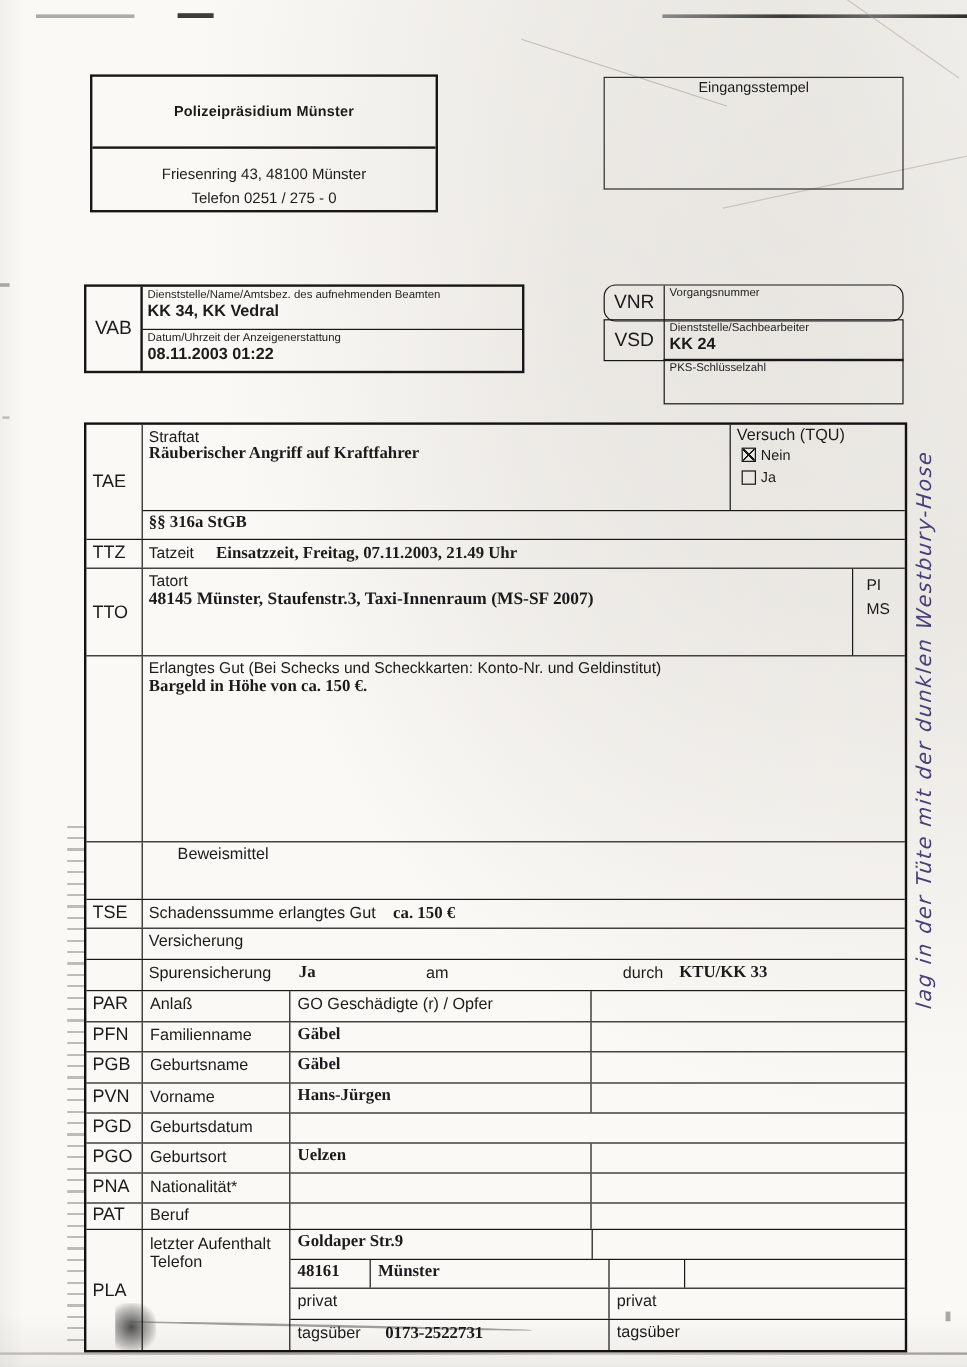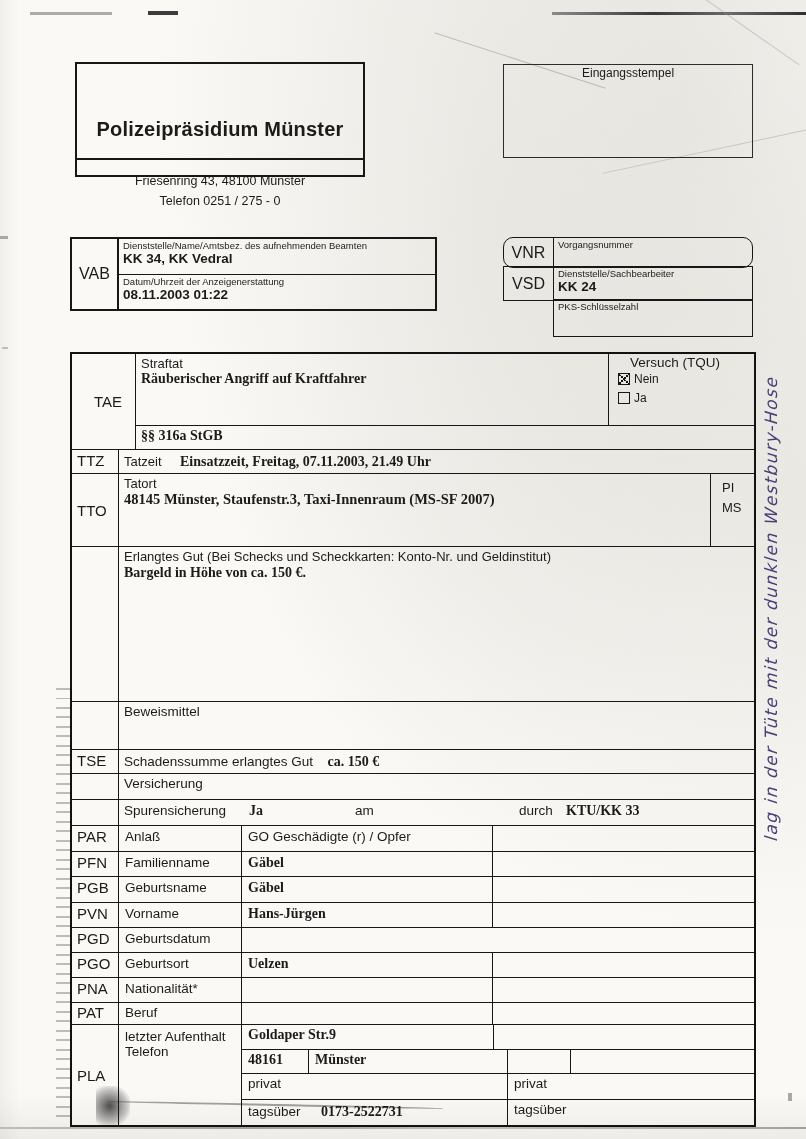--- a/index.html
+++ b/index.html
@@ -14,21 +14,21 @@
       #faf9f5;
     font-family:"Liberation Sans", sans-serif;color:#1b1b1b;
   }
   .abs{position:absolute;}
   .smalllbl{font-size:9.5px;line-height:1.2;color:#222;}
   .flabel{font-size:13px;}
   .fval{font-family:"Liberation Serif", serif;font-weight:bold;font-size:14px;}
 
   
   #hdr-box{left:75px;top:62px;width:290px;height:115px;border:2px solid #171717;box-sizing:border-box;}
-  #hdr-title-row{height:58px;border-bottom:2px solid #171717;display:flex;align-items:center;justify-content:center;font-size:20px;font-weight:bold;letter-spacing:.2px;margin-top:36px;}
+  #hdr-title-row{height:58px;border-bottom:2px solid #171717;display:flex;align-items:center;justify-content:center;font-size:12px;font-weight:bold;letter-spacing:.2px;}
   #hdr-addr-row{height:63px;display:flex;flex-direction:column;align-items:center;justify-content:center;font-size:12.5px;line-height:1.55;}
 
   
   #stamp-box{left:503px;top:64px;width:250px;height:94px;border:1.8px solid #2c2c2c;box-sizing:border-box;}
   #stamp-box .lbl{margin:1px 0 0 78px;font-size:12px;}
 
   
   #vab{left:70px;top:237px;width:367px;height:74px;border:2px solid #171717;box-sizing:border-box;display:flex;}
   .codecell-big{width:47px;border-right:2px solid #171717;display:flex;align-items:center;justify-content:center;font-size:16px;box-sizing:border-box;}
   #vab-main{flex:1;display:flex;flex-direction:column;}
@@ -157,29 +157,29 @@
     </div>
   </div>
   <div class="abs vrow" id="pks-row">
     <div class="smalllbl">PKS-Schlüsselzahl</div>
   </div>
 
 
   <div class="abs" id="table">
 
     <div class="tr" style="height:96px;">
-      <div class="code-cell" style="display:flex;align-items:center;padding-top:0;margin-left:17px;">TAE</div>
+      <div class="code-cell" style="display:flex;align-items:center;padding-top:0;">TAE</div>
       <div id="tae-right">
         <div id="tae-a">
           <div id="straftat-cell">
             <div class="flabel">Straftat</div>
             <div class="fval">Räuberischer Angriff auf Kraftfahrer</div>
           </div>
           <div id="versuch-cell">
-            <div style="font-size:13.5px;margin-left:16px;">Versuch (TQU)</div>
+            <div style="font-size:13.5px;">Versuch (TQU)</div>
             <div class="cbrow">
               <span class="cb checked"></span><span>Nein</span>
             </div>
             <div class="cbrow">
               <span class="cb"></span><span>Ja</span>
             </div>
           </div>
         </div>
         <div id="tae-b" class="fval">§§  316a StGB</div>
       </div>
@@ -206,21 +206,21 @@
     </div>
 
     <div class="tr" style="height:155px;">
       <div class="code-cell"></div>
       <div class="cell" style="flex:1;">
         <div class="flabel">Erlangtes Gut (Bei Schecks und Scheckkarten: Konto-Nr. und Geldinstitut)</div>
         <div class="fval" style="margin-top:1px;">Bargeld in Höhe von ca. 150 €.</div>
       </div>
     </div>
 
-    <div class="tr" style="height:48px;">
+    <div class="tr" style="height:48px;gap:24px;">
       <div class="code-cell"></div>
       <div class="cell flabel" style="flex:1;font-size:13.5px;">Beweismittel</div>
     </div>
 
     <div class="tr" style="height:24px;">
       <div class="code-cell" style="padding-top:2px;">TSE</div>
       <div class="cell" style="flex:1;">
         <span class="flabel" style="font-size:13.5px;">Schadenssumme erlangtes Gut</span>
         <span class="fval" style="margin-left:10px;">ca. 150 €</span>
       </div>

